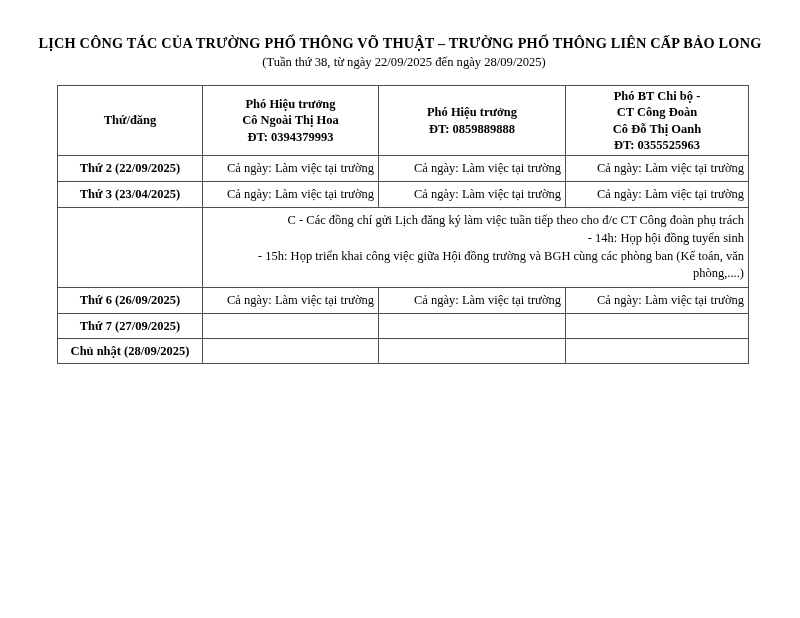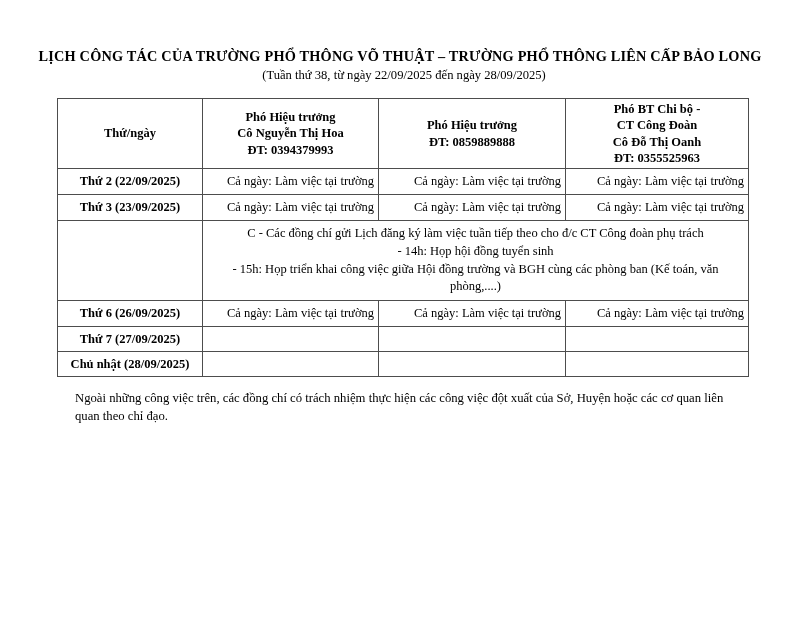--- a/index.html
+++ b/index.html
@@ -8,21 +8,21 @@
     background: #ffffff;
   }
   body {
     width: 800px;
     height: 618px;
     font-family: "Liberation Serif", serif;
     color: #000000;
     overflow: hidden;
   }
   .page {
-    padding-top: 48px;
+    padding-top: 35px;
   }
   .doc-title {
     margin: 0;
     text-align: center;
     font-size: 14.3px;
     font-weight: bold;
     letter-spacing: 0.2px;
   }
   .doc-subtitle {
     margin: 3px 0 0 8px;
@@ -56,21 +56,21 @@
     text-align: center;
     vertical-align: middle;
     white-space: nowrap;
   }
   td.data-cell {
     text-align: right;
     vertical-align: middle;
     white-space: nowrap;
   }
   td.note-cell {
-    text-align: center;
+    text-align: right;
     vertical-align: middle;
     padding-left: 8px;
     padding-right: 10px;
     line-height: 1.42;
     margin-top: 9px;
   }
   .footer-note {
     margin: 12px 57px 0 75px;
     width: 657px;
     font-size: 12.7px;
@@ -89,25 +89,25 @@
   <table class="schedule">
     <colgroup>
       <col style="width:145px">
       <col style="width:176px">
       <col style="width:187px">
       <col style="width:183px">
     </colgroup>
     <thead>
       <tr class="header-row">
         <th class="head-cell">
-          <div>Thứ/ngày</div>
+          <div>Thứ/đăng</div>
         </th>
         <th class="head-cell">
           <div>Phó Hiệu trưởng</div>
-          <div>Cô Nguyễn Thị Hoa</div>
+          <div>Cô Ngoài Thị Hoa</div>
           <div>ĐT: 0394379993</div>
         </th>
         <th class="head-cell">
           <div>Phó Hiệu trưởng</div>
           <div>ĐT: 0859889888</div>
         </th>
         <th class="head-cell">
           <div>Phó BT Chi bộ -</div>
           <div>CT Công Đoàn</div>
           <div>Cô Đỗ Thị Oanh</div>
@@ -116,21 +116,21 @@
       </tr>
     </thead>
     <tbody>
       <tr class="day-row">
         <td class="day-cell">Thứ 2 (22/09/2025)</td>
         <td class="data-cell">Cả ngày: Làm việc tại trường</td>
         <td class="data-cell">Cả ngày: Làm việc tại trường</td>
         <td class="data-cell">Cả ngày: Làm việc tại trường</td>
       </tr>
       <tr class="day-row">
-        <td class="day-cell">Thứ 3 (23/09/2025)</td>
+        <td class="day-cell">Thứ 3 (23/04/2025)</td>
         <td class="data-cell">Cả ngày: Làm việc tại trường</td>
         <td class="data-cell">Cả ngày: Làm việc tại trường</td>
         <td class="data-cell">Cả ngày: Làm việc tại trường</td>
       </tr>
       <tr class="note-row">
         <td class="day-cell"></td>
         <td class="note-cell" colspan="3">
           <div>C - Các đồng chí  gửi Lịch đăng ký làm việc tuần tiếp theo cho đ/c CT Công đoàn phụ trách</div>
           <div>- 14h: Họp hội đồng tuyển sinh</div>
           <div>- 15h: Họp triển khai công việc giữa Hội đồng trường và BGH cùng các phòng ban (Kế toán, văn phòng,....)</div>
@@ -150,15 +150,14 @@
       </tr>
       <tr class="short-row">
         <td class="day-cell">Chủ nhật (28/09/2025)</td>
         <td class="data-cell"></td>
         <td class="data-cell"></td>
         <td class="data-cell"></td>
       </tr>
     </tbody>
   </table>
 
-  <p class="footer-note">Ngoài những công việc trên, các đồng chí có trách nhiệm thực hiện các công việc đột xuất của Sở, Huyện hoặc các cơ quan liên quan theo chỉ đạo.</p>
 
 </div>
 
 </body></html>

